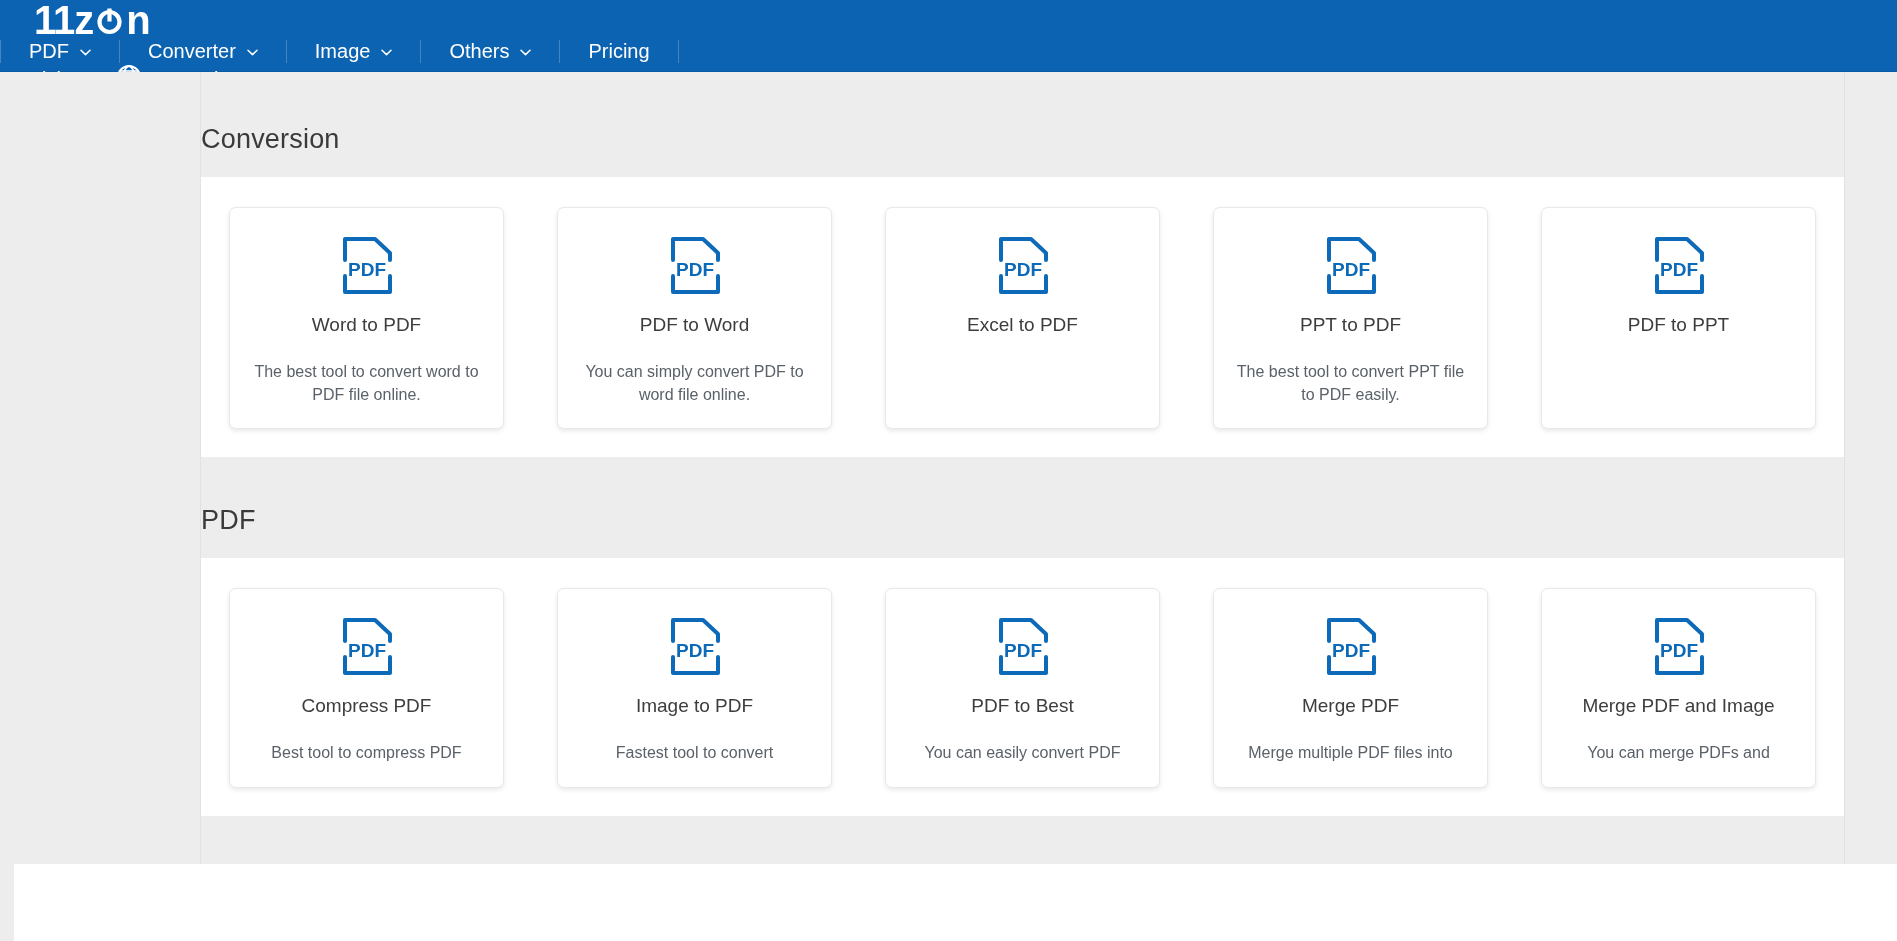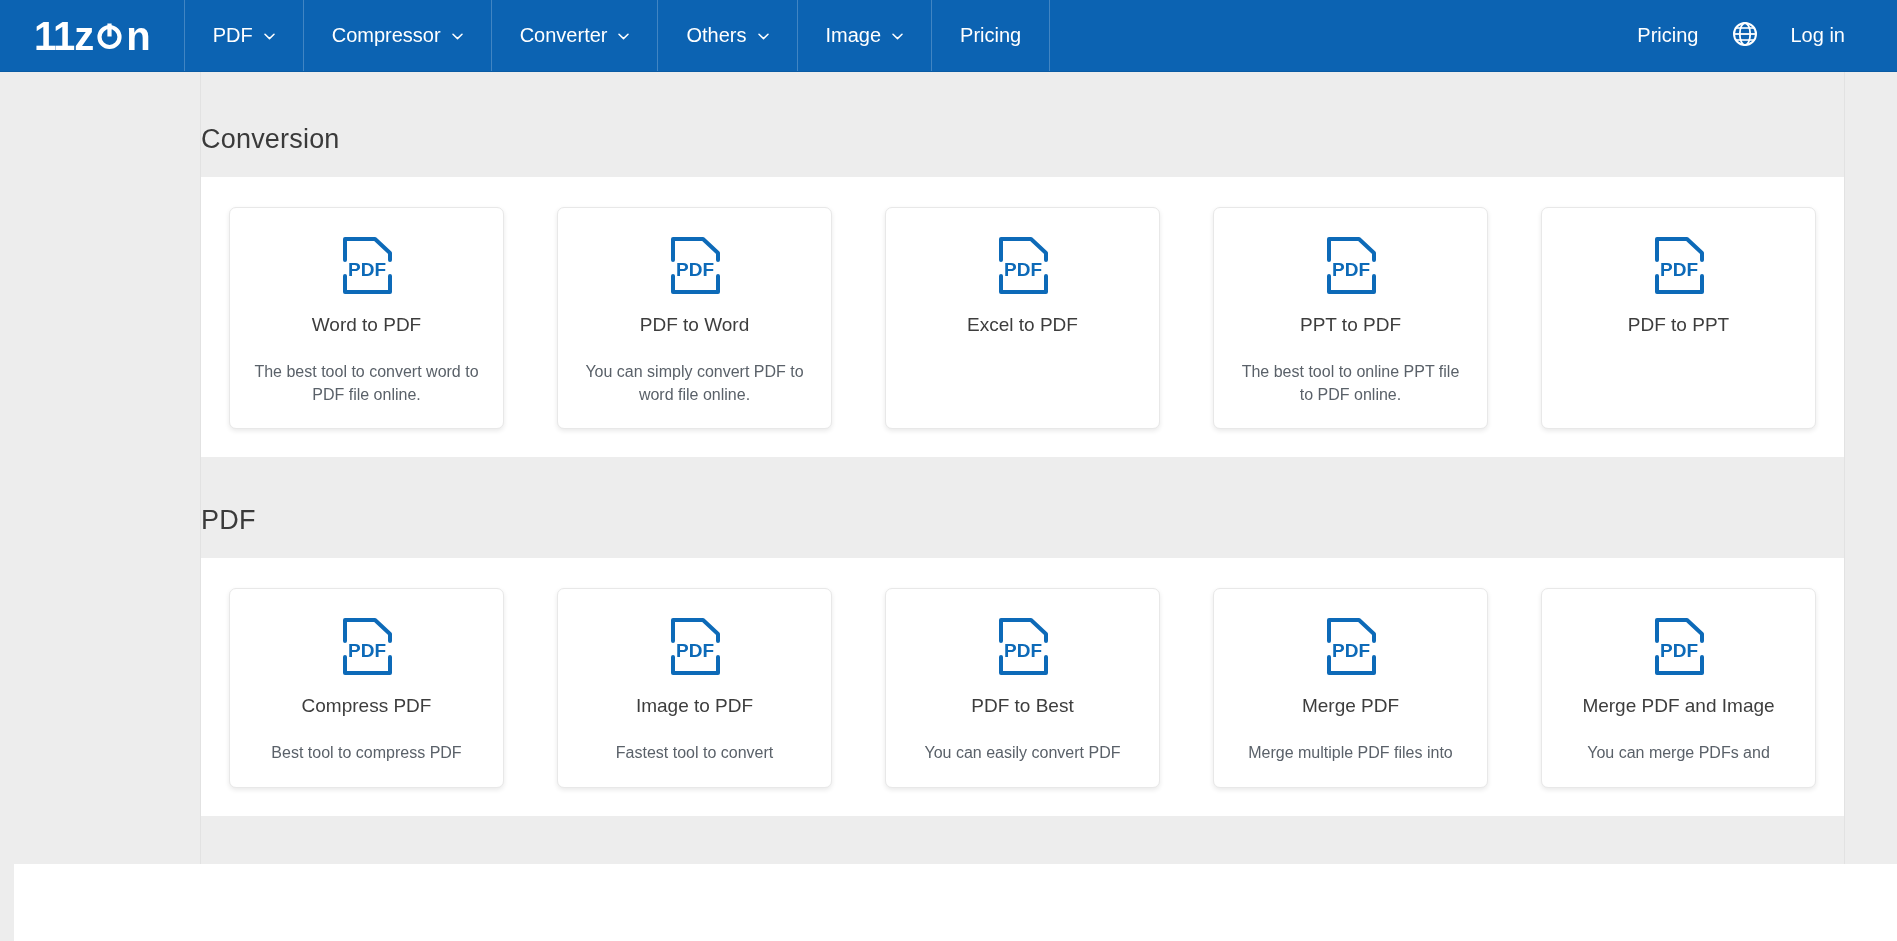--- a/index.html
+++ b/index.html
@@ -16,20 +16,21 @@
   
   .navbar {
     position: absolute;
     top: 0; left: 0;
     width: 1897px;
     height: 72px;
     background: #0c63b2;
     display: flex;
     align-items: stretch;
     border-bottom: 1px solid #0a5ba4;
+    flex-direction: column;
   }
   .nav-logo {
     display: flex;
     align-items: center;
     padding: 0 34px 0 34px;
     user-select: none;
   }
   .logo-text {
     font-size: 40px;
     font-weight: 700;
@@ -202,49 +203,41 @@
 
     <div class="nav-item">
       <span>PDF</span>
       <span class="caret">
           <svg width="11" height="7" viewBox="0 0 11 7">
             <path d="M1 1.3 L5.5 5.6 L10 1.3" fill="none" stroke="#ffffff" stroke-width="1.5" stroke-linecap="round" stroke-linejoin="round"></path>
           </svg>
         </span>
     </div>
 
-    <div class="nav-item">
-      <span>Compressor</span>
-      <span class="caret">
-          <svg width="11" height="7" viewBox="0 0 11 7">
-            <path d="M1 1.3 L5.5 5.6 L10 1.3" fill="none" stroke="#ffffff" stroke-width="1.5" stroke-linecap="round" stroke-linejoin="round"></path>
-          </svg>
-        </span>
-    </div>
 
     <div class="nav-item">
       <span>Converter</span>
       <span class="caret">
           <svg width="11" height="7" viewBox="0 0 11 7">
             <path d="M1 1.3 L5.5 5.6 L10 1.3" fill="none" stroke="#ffffff" stroke-width="1.5" stroke-linecap="round" stroke-linejoin="round"></path>
           </svg>
         </span>
     </div>
 
     <div class="nav-item">
-      <span>Others</span>
+      <span>Image</span>
       <span class="caret">
           <svg width="11" height="7" viewBox="0 0 11 7">
             <path d="M1 1.3 L5.5 5.6 L10 1.3" fill="none" stroke="#ffffff" stroke-width="1.5" stroke-linecap="round" stroke-linejoin="round"></path>
           </svg>
         </span>
     </div>
 
     <div class="nav-item">
-      <span>Image</span>
+      <span>Others</span>
       <span class="caret">
           <svg width="11" height="7" viewBox="0 0 11 7">
             <path d="M1 1.3 L5.5 5.6 L10 1.3" fill="none" stroke="#ffffff" stroke-width="1.5" stroke-linecap="round" stroke-linejoin="round"></path>
           </svg>
         </span>
     </div>
 
     <div class="nav-item">
       <span>Pricing</span>
     </div>
@@ -325,21 +318,21 @@
           <svg width="56" height="62" viewBox="0 0 56 62">
             <path d="M14 3 H36 L51 17 V24" fill="none" stroke="#0d6ab8" stroke-width="4" stroke-linecap="round" stroke-linejoin="round"></path>
             <path d="M14 3 H6 V24" fill="none" stroke="#0d6ab8" stroke-width="4" stroke-linecap="round" stroke-linejoin="round"></path>
             <path d="M6 40 V56 H20" fill="none" stroke="#0d6ab8" stroke-width="4" stroke-linecap="round" stroke-linejoin="round"></path>
             <path d="M51 40 V56 H37" fill="none" stroke="#0d6ab8" stroke-width="4" stroke-linecap="round" stroke-linejoin="round"></path>
             <path d="M20 56 H37" fill="none" stroke="#0d6ab8" stroke-width="4" stroke-linecap="round"></path>
             <text x="28" y="40" text-anchor="middle" font-family="Liberation Sans, sans-serif" font-size="19" font-weight="700" fill="#0d6ab8">PDF</text>
           </svg>
         </div>
         <div class="card-title">PPT to PDF</div>
-        <div class="card-desc">The best tool to online PPT file to PDF online.</div>
+        <div class="card-desc">The best tool to convert PPT file to PDF easily.</div>
       </div>
 
       <div class="tool-card">
         <div class="card-icon">
           <svg width="56" height="62" viewBox="0 0 56 62">
             <path d="M14 3 H36 L51 17 V24" fill="none" stroke="#0d6ab8" stroke-width="4" stroke-linecap="round" stroke-linejoin="round"></path>
             <path d="M14 3 H6 V24" fill="none" stroke="#0d6ab8" stroke-width="4" stroke-linecap="round" stroke-linejoin="round"></path>
             <path d="M6 40 V56 H20" fill="none" stroke="#0d6ab8" stroke-width="4" stroke-linecap="round" stroke-linejoin="round"></path>
             <path d="M51 40 V56 H37" fill="none" stroke="#0d6ab8" stroke-width="4" stroke-linecap="round" stroke-linejoin="round"></path>
             <path d="M20 56 H37" fill="none" stroke="#0d6ab8" stroke-width="4" stroke-linecap="round"></path>

